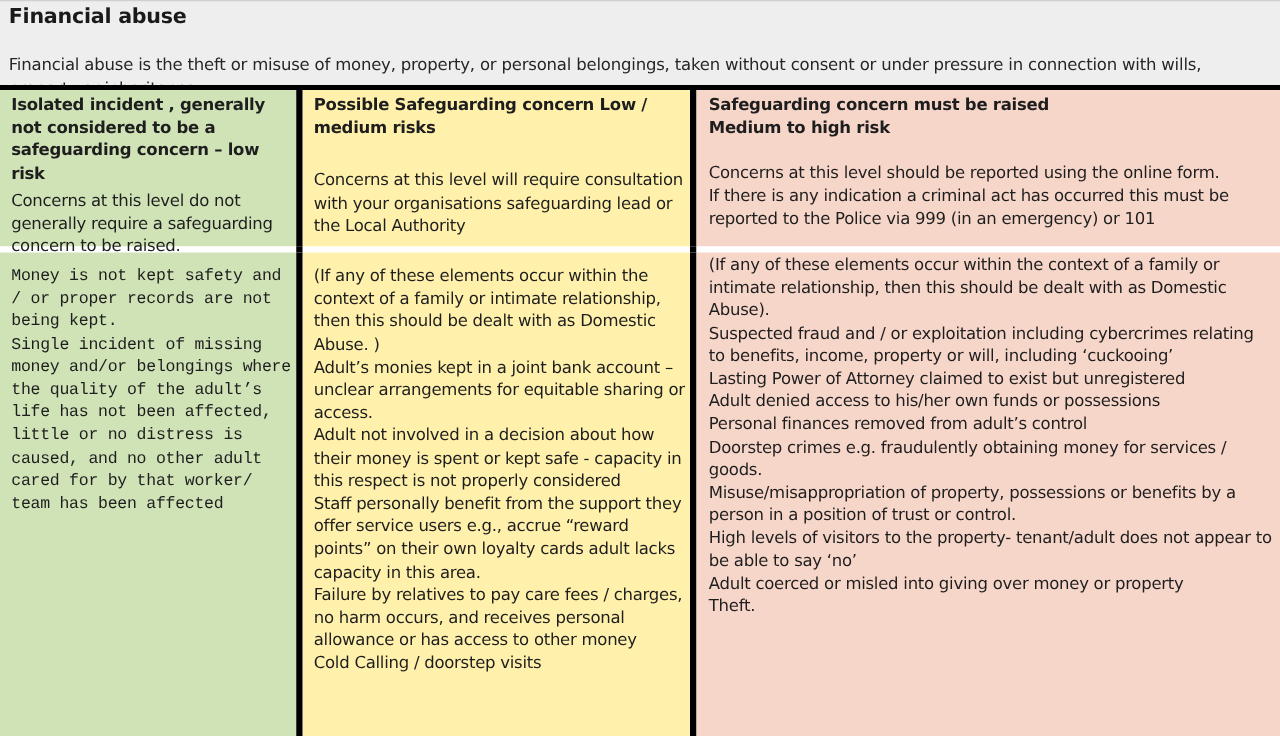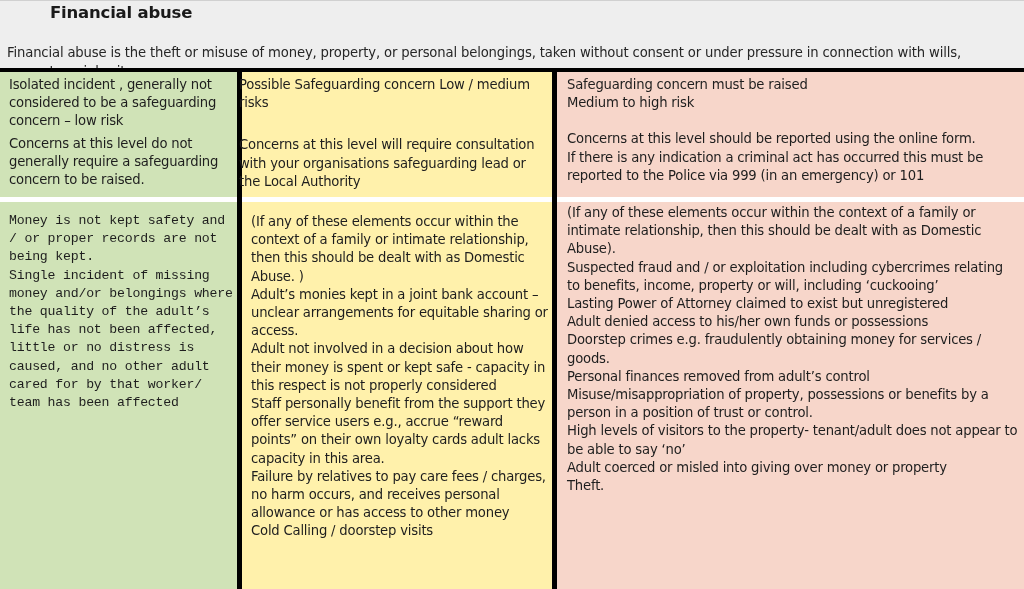--- a/index.html
+++ b/index.html
@@ -4,44 +4,44 @@
   <style>
     * { box-sizing: border-box; margin: 0; padding: 0; }
     html, body { width: 1024px; height: 589px; overflow: hidden; background: #ffffff; }
     body { font-family: "DejaVu Sans", sans-serif; color: #1a1a1a; position: relative; }
 
     .header {
       position: absolute; left: 0; top: 0; width: 1024px; height: 68px;
       background: #eeeeee; border-top: 1px solid #d0d0d0;
       padding: 1px 8px 0 7px;
     }
-    .header .title { font-size: 16.5px; font-weight: bold; color: #1a1a1a; line-height: 21px; letter-spacing: -0.2px; margin-left: 43px; }
+    .header .title { font-size: 16.5px; font-weight: bold; color: #1a1a1a; line-height: 21px; letter-spacing: -0.2px; }
     .header .desc { font-size: 13.2px; line-height: 19px; margin-top: 20px; color: #262626; letter-spacing: -0.15px; }
 
     .rule-top { position: absolute; left: 0; top: 68px; width: 1024px; height: 4px; background: #000; }
 
     .col { position: absolute; top: 72px; height: 517px; }
     .col-green { left: 0; width: 237px; background: #d0e3b7; }
     .col-yellow { left: 242px; width: 310px; background: #fff1ab; }
     .col-red { left: 557px; width: 467px; background: #f7d6ca; }
 
     .vrule { position: absolute; top: 72px; height: 517px; width: 5px; background: #000; }
     .vrule-1 { left: 237px; }
     .vrule-2 { left: 552px; }
 
     .row-gap { position: absolute; left: 0; top: 197px; width: 1024px; height: 5px; background: #ffffff; }
     .row-gap .seg { position: absolute; top: 0; height: 5px; background: #000; width: 5px; }
 
     .cell { position: absolute; font-size: 13.2px; line-height: 18.2px; letter-spacing: -0.2px; color: #1e1e1e; }
-    .cell .h { font-weight: normal; }
+    .cell .h { font-weight: bold; }
     .cell p { margin: 0; }
     .cell .gap { height: 4px; }
 
     .g-head { left: 9px; top: 76px; width: 222px; }
-    .y-head { left: 239px; top: 76px; width: 296px; }
+    .y-head { left: 251px; top: 76px; width: 296px; }
     .r-head { left: 567px; top: 76px; width: 452px; }
 
     .g-body { left: 9px; top: 212px; width: 225px; font-family: Liberation Mono, monospace; }
     .y-body { left: 251px; top: 213px; width: 298px; }
     .r-body { left: 567px; top: 204px; width: 452px; }
 
     .item { margin-bottom: 4px; }
   </style>
 </head>
 <body>
@@ -96,19 +96,19 @@
   <p class="item">Staff personally benefit from the support they offer service users e.g., accrue “reward points” on their own loyalty cards adult lacks capacity in this area.</p>
   <p class="item">Failure by relatives to pay care fees / charges, no harm occurs, and receives personal allowance or has access to other money</p>
   <p class="item">Cold Calling / doorstep visits</p>
 </div>
 
 <div class="cell r-body">
   <p class="item">(If any of these elements occur within the context of a family or intimate relationship, then this should be dealt with as Domestic Abuse).</p>
   <p class="item">Suspected fraud and   / or exploitation including cybercrimes relating to benefits, income, property or will, including ‘cuckooing’</p>
   <p class="item">Lasting Power of Attorney claimed to exist but unregistered</p>
   <p class="item">Adult denied access to his/her own funds or possessions</p>
+  <p class="item">Personal finances removed from adult’s control</p>
   <p class="item">Doorstep crimes e.g. fraudulently obtaining money for services / goods.</p>
-  <p class="item">Personal finances removed from adult’s control</p>
   <p class="item">Misuse/misappropriation of property, possessions or benefits by a person in a position of trust or control.</p>
   <p class="item">High levels of visitors to the property- tenant/adult does not appear to be able to say ‘no’</p>
   <p class="item">Adult coerced or misled into giving over money or property</p>
   <p class="item">Theft.</p>
 </div>
 
 </body></html>

